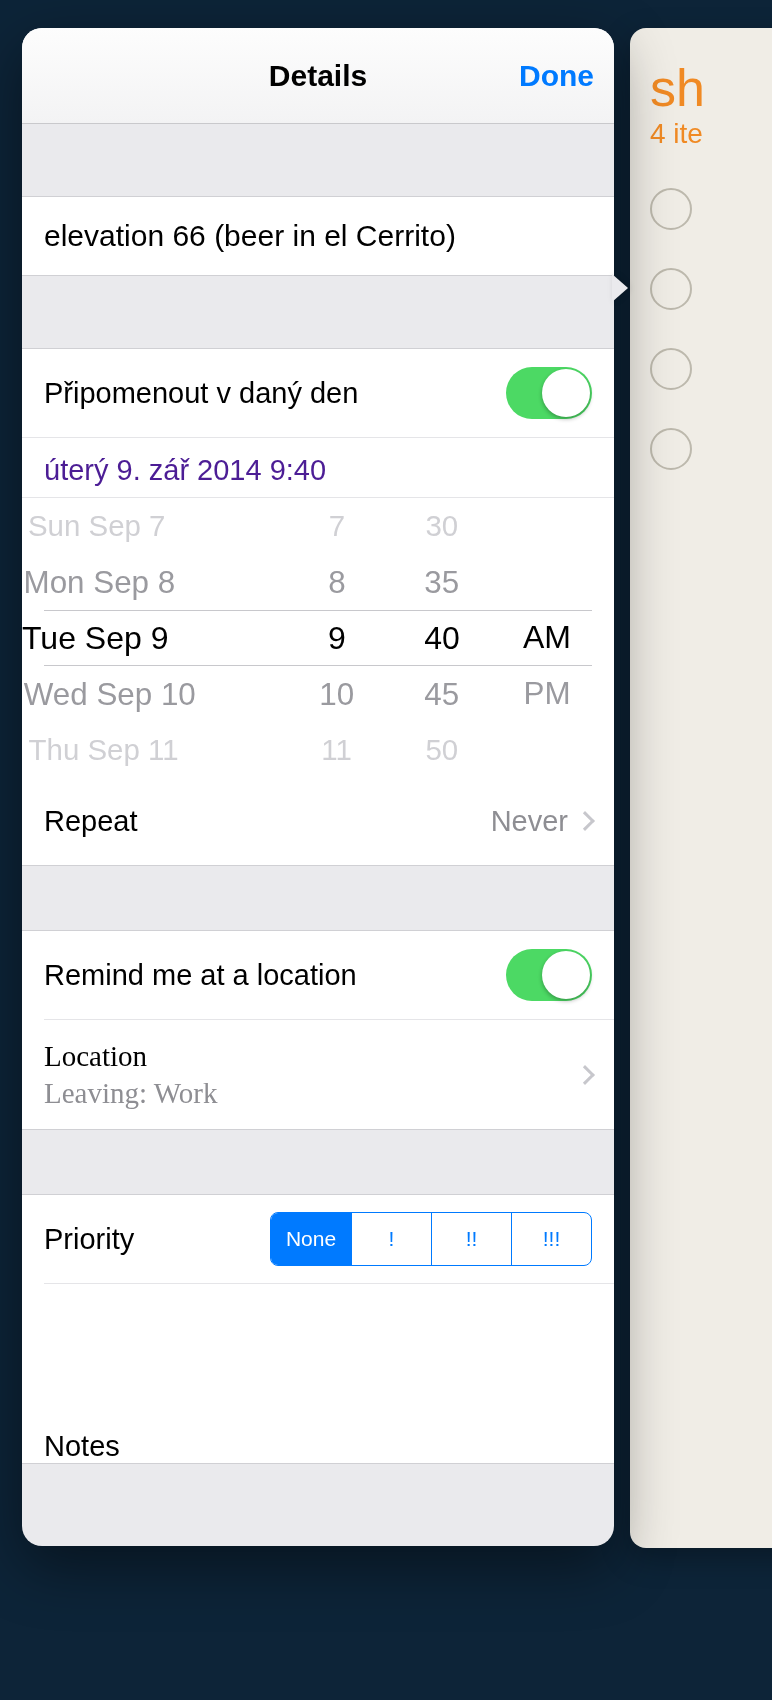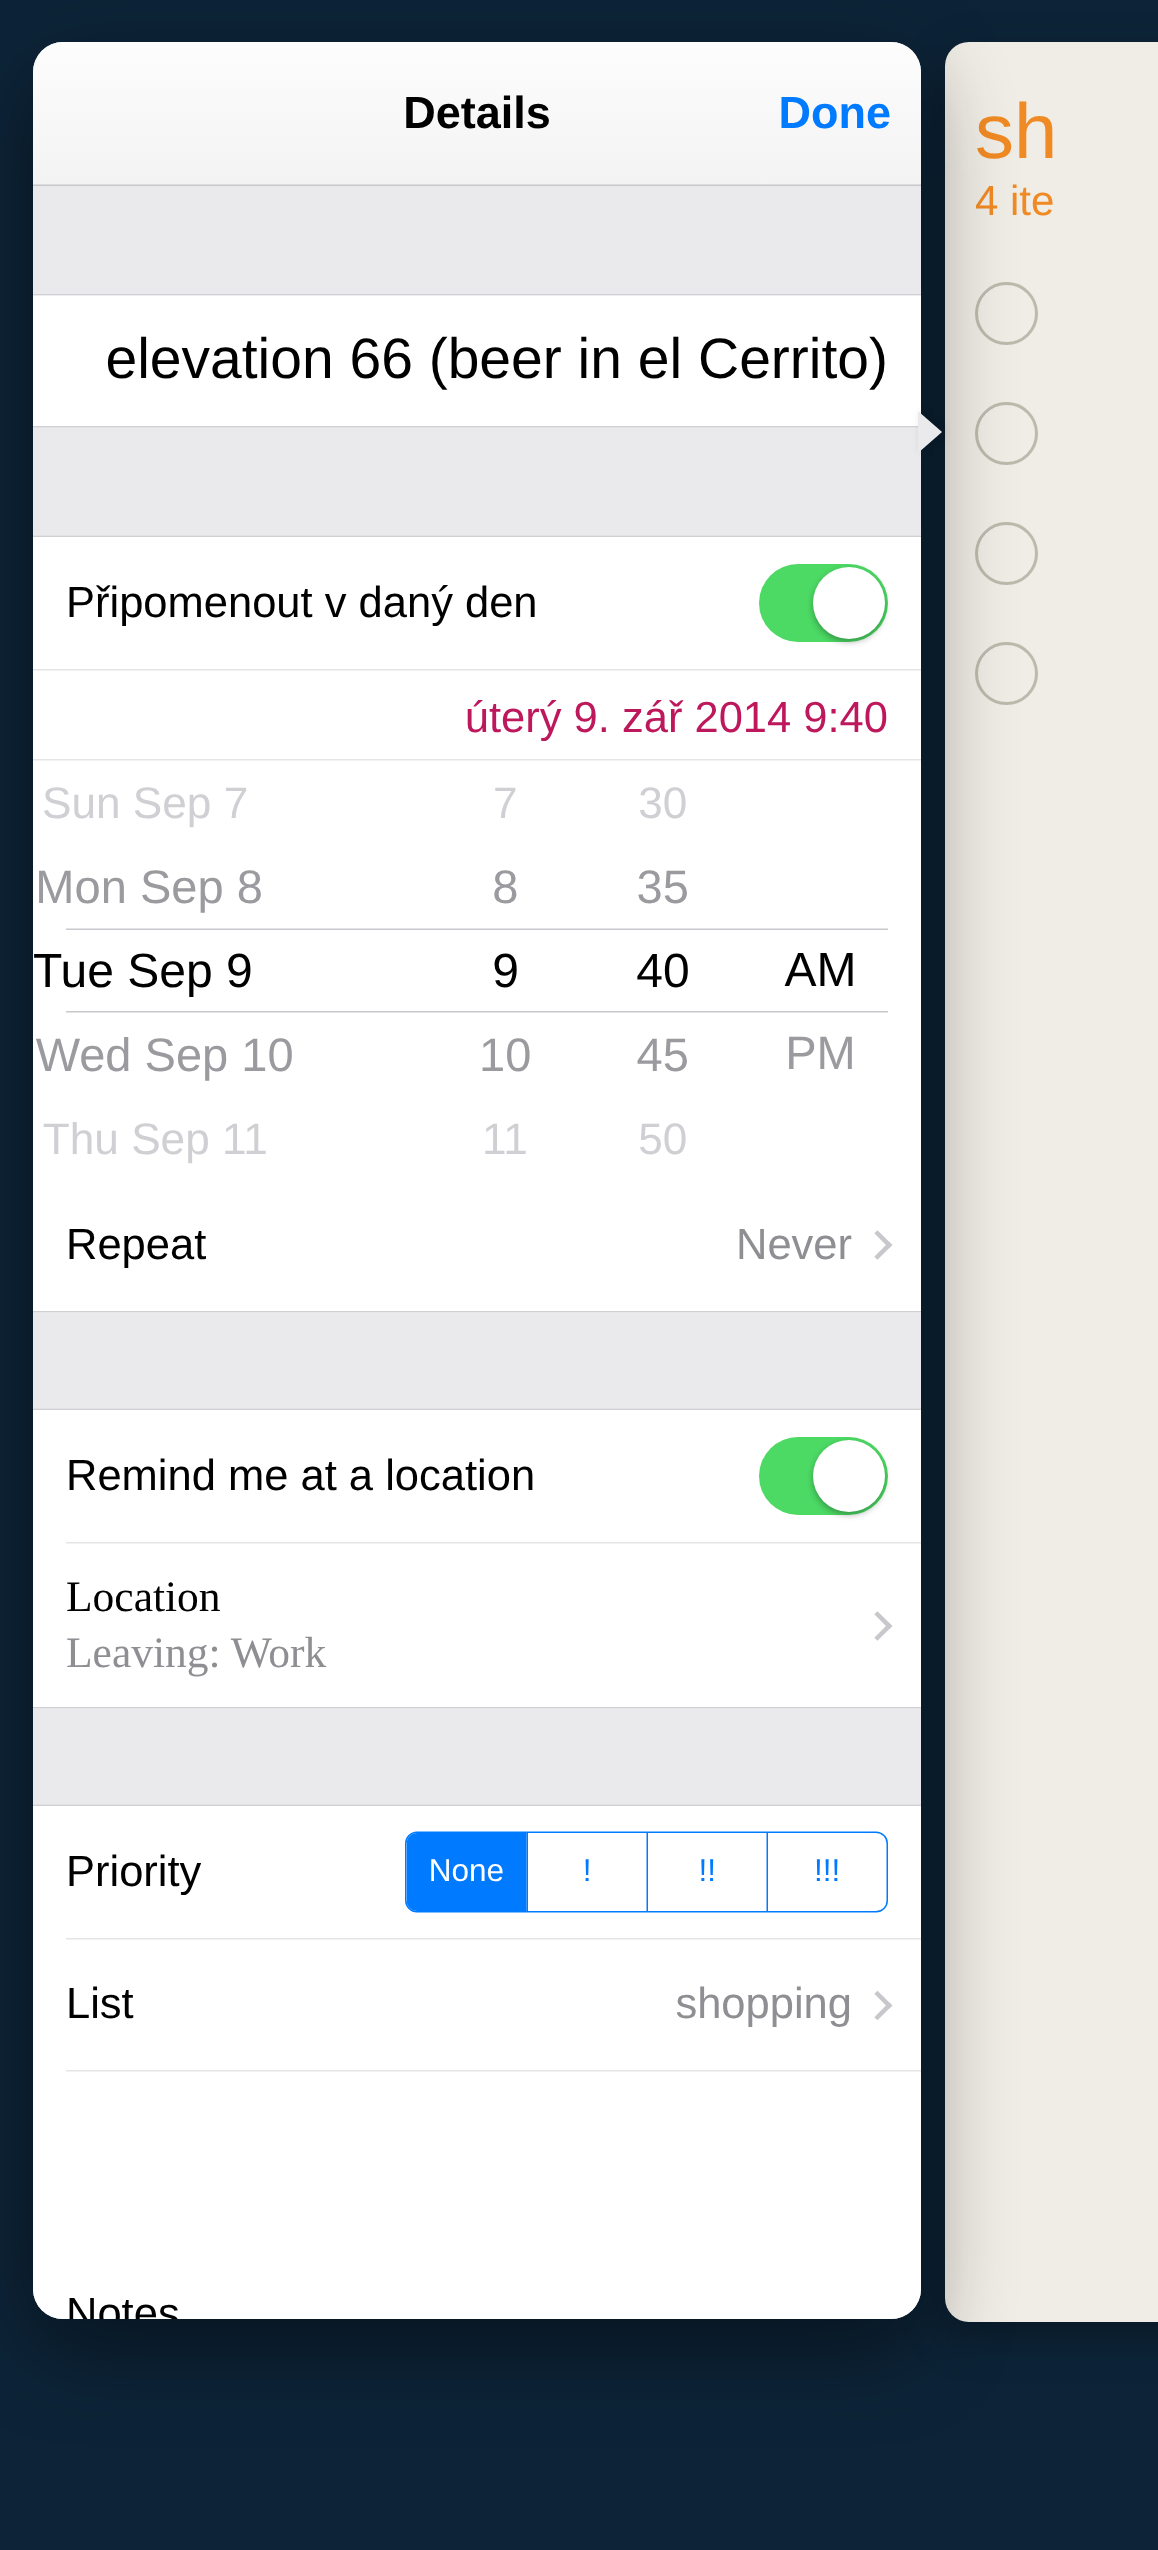--- a/index.html
+++ b/index.html
@@ -97,42 +97,41 @@
   .row + .row { border-top:1px solid #e5e5e8; margin-left:22px; padding-left:0; }
   .row .label { flex:1; }
   .row .value { color:#8e8e93; font-size:29px; margin-right:10px;}
   .chevron {
     width: 14px; height:14px;
     border-top:3px solid #c7c7cc;
     border-right:3px solid #c7c7cc;
     transform: rotate(45deg);
   }
   
-  .title-row { padding:22px; font-size:38px; background:#fff;text-align:right; }
+  .title-row { padding:22px; font-size:30px; background:#fff; }
   
   .toggle {
     width: 86px; height: 52px;
     background:#4cd964;
     border-radius: 26px;
     position:relative;
   }
   .toggle .knob{
     position:absolute; right:2px; top:2px;
     width:48px;height:48px;border-radius:50%;
     background:#fff;
     box-shadow:0 2px 4px rgba(0,0,0,.3);
   }
   
   .date-label {
     padding: 16px 22px 10px 22px;
     font-size:29px;
-    color:#be185d;
+    color:#4c1d95;
     background:#fff;
     border-top:1px solid #e5e5e8;
-    text-align:right;
   }
   
   .picker {
     height: 280px;
     background:#fff;
     position:relative;
     overflow:hidden;
     border-top:1px solid #e5e5e8;
   }
   .picker-col {
@@ -282,24 +281,19 @@
     <div class="group">
       <div class="row">
         <div class="label">Priority</div>
         <div class="seg">
           <div class="seg-btn sel">None</div>
           <div class="seg-btn">!</div>
           <div class="seg-btn">!!</div>
           <div class="seg-btn">!!!</div>
         </div>
       </div>
-      <div class="row">
-        <div class="label">List</div>
-        <div class="value">shopping</div>
-        <div class="chevron"></div>
-      </div>
       <div class="row notes">
         <div class="label">Notes</div>
       </div>
     </div>
   </div>
   <div class="popover-pointer"></div>
 </div>
 
 </body></html>

